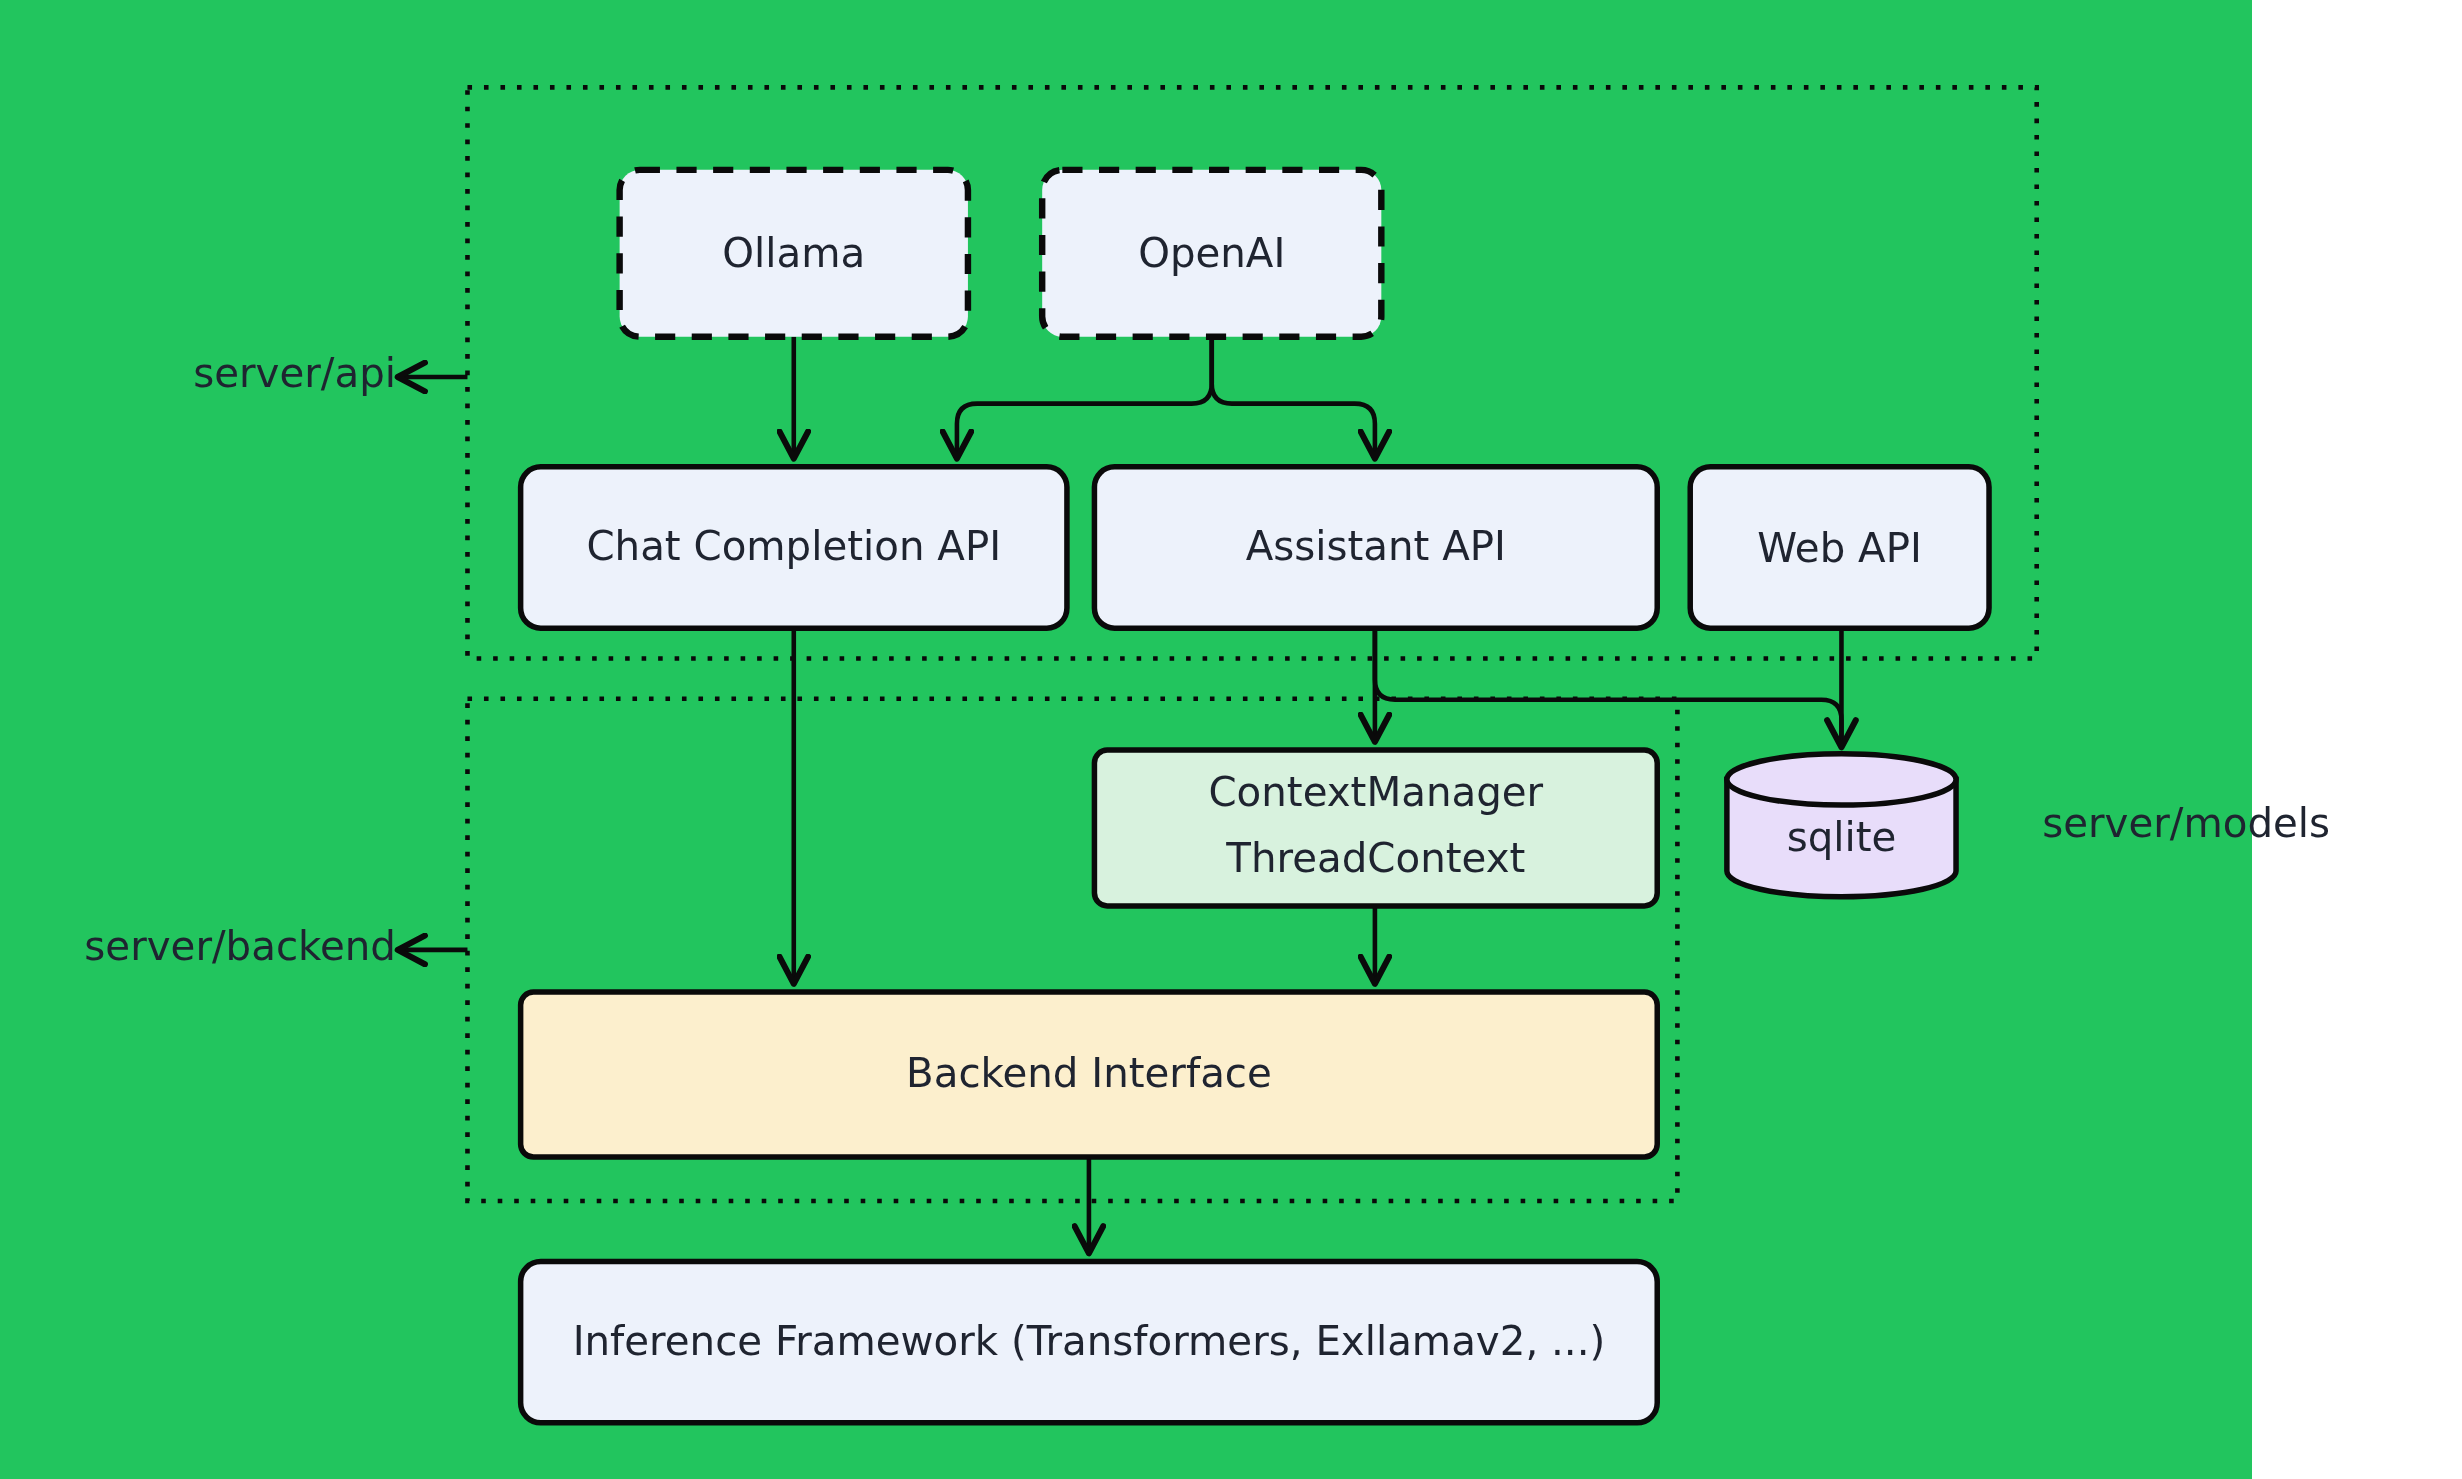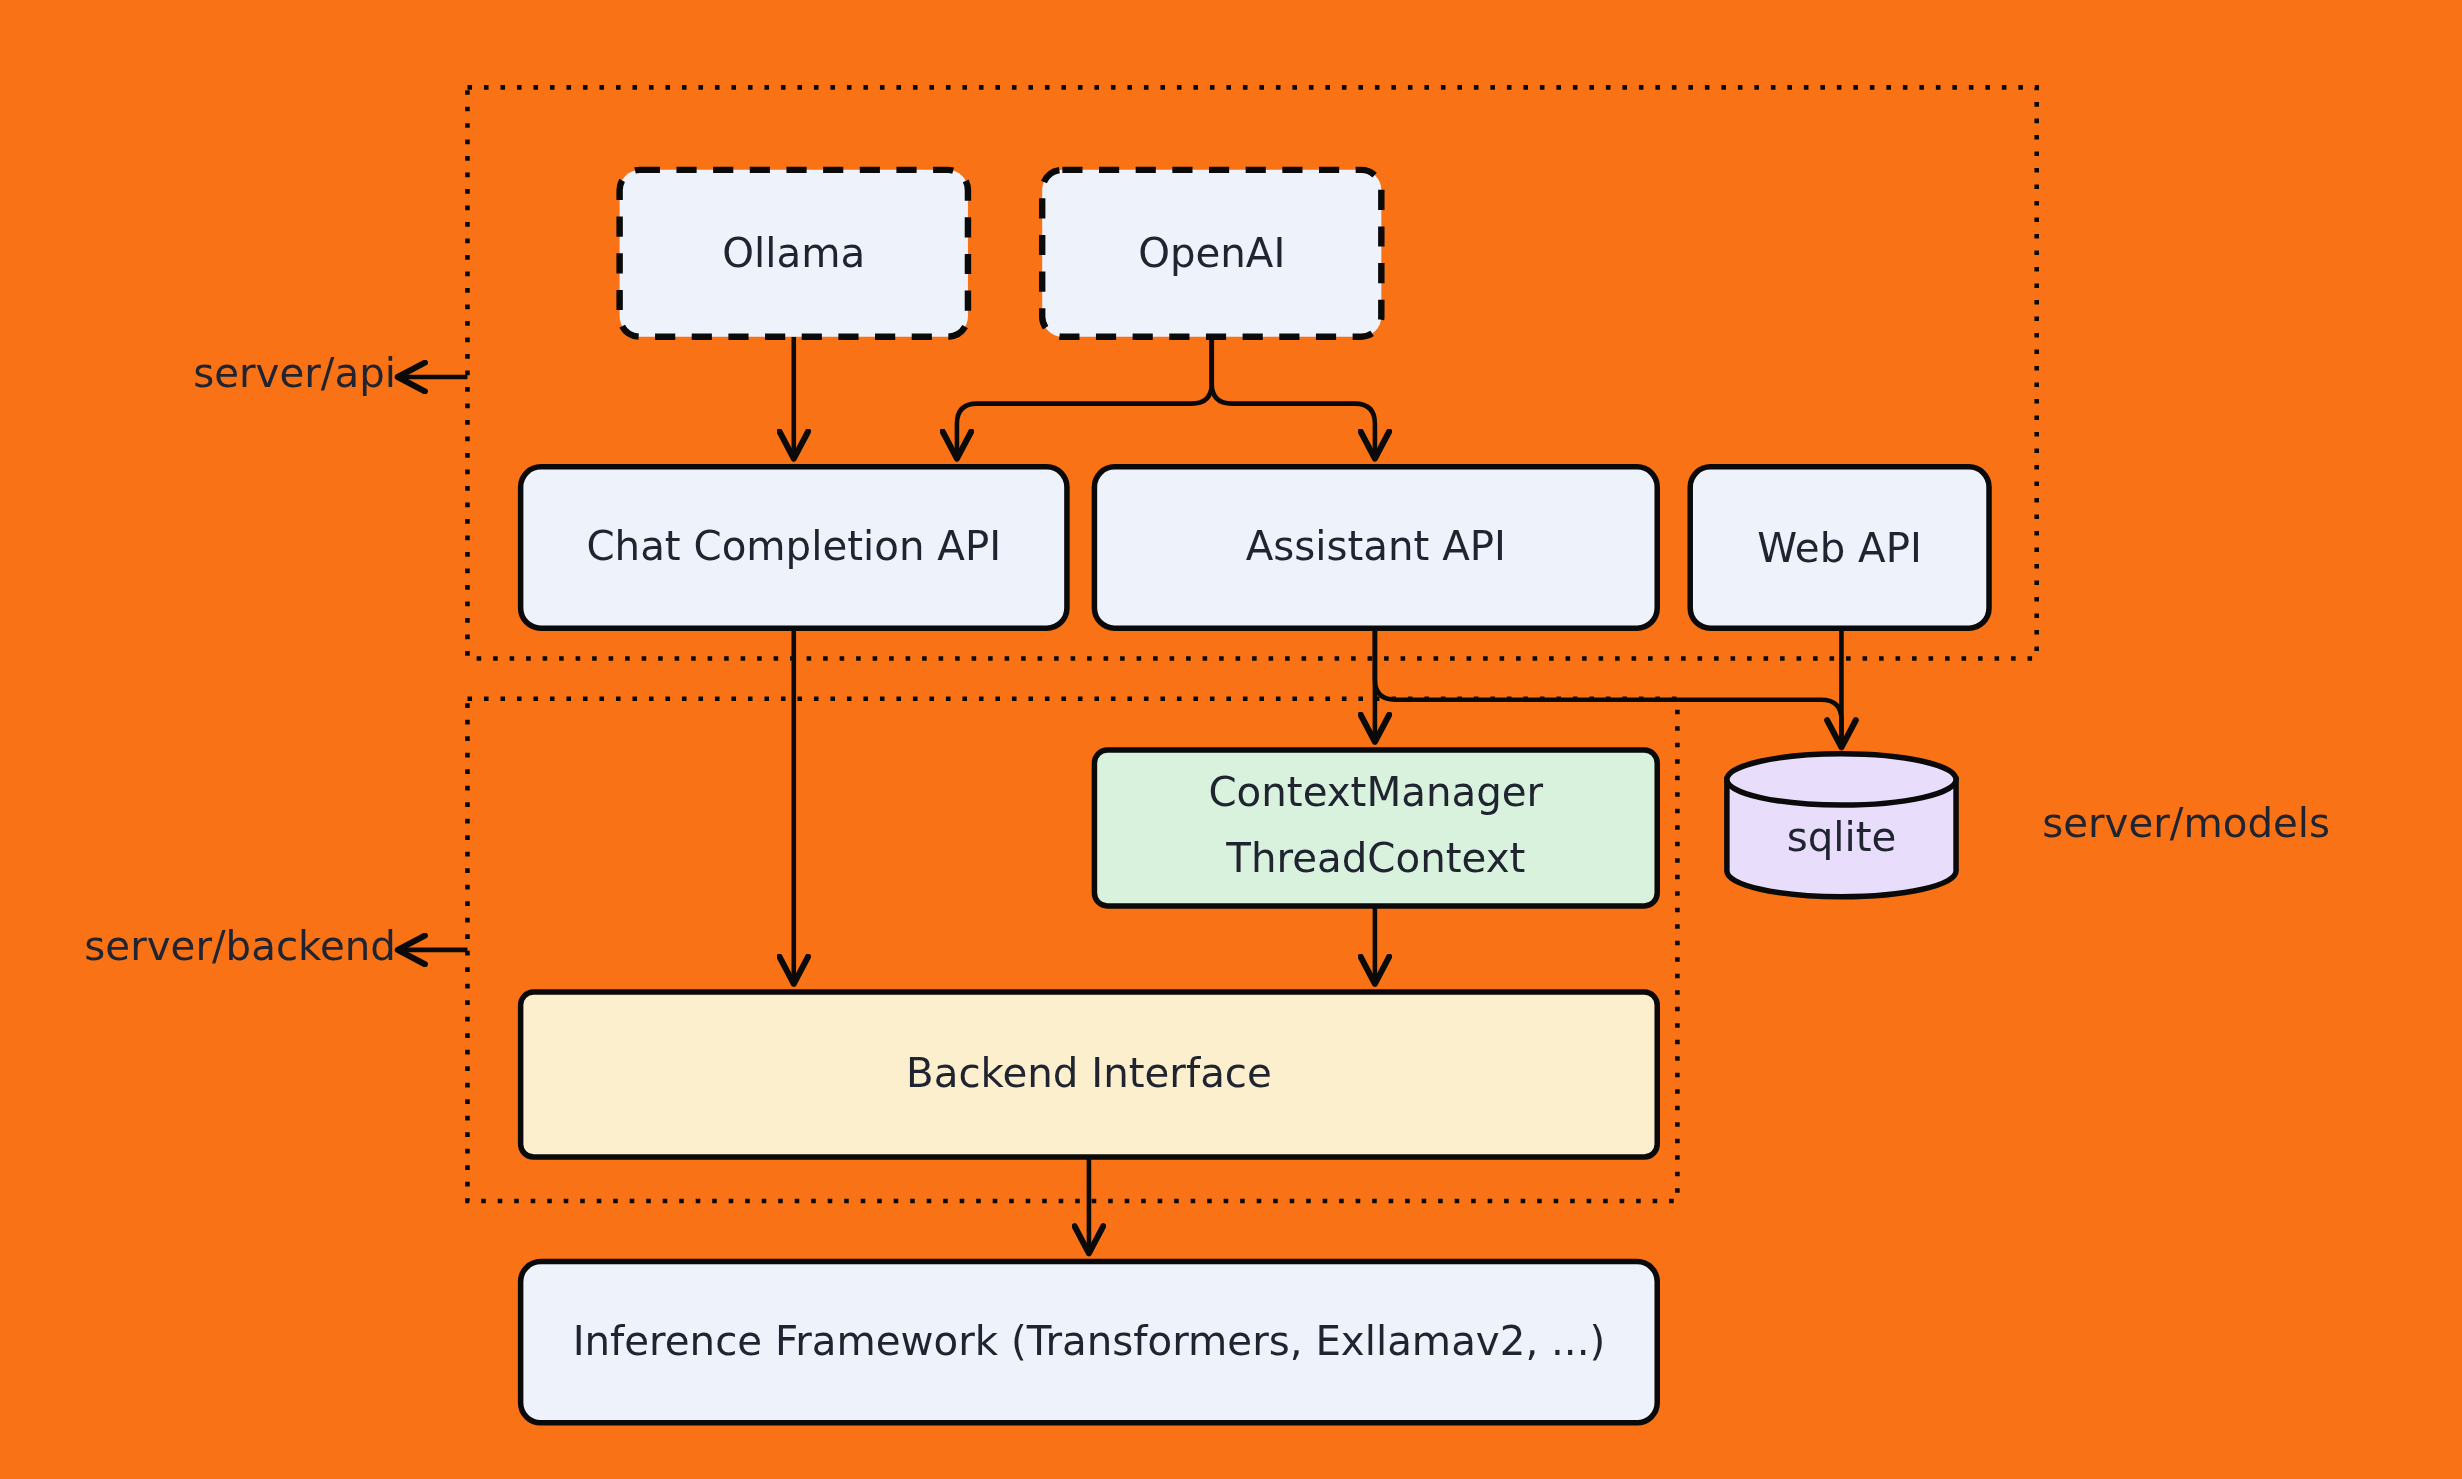--- a/index.html
+++ b/index.html
@@ -8,23 +8,23 @@
     background: #ffffff;
   }
   body {
     width: 2462px;
     height: 1480px;
     font-family: "DejaVu Sans", "Liberation Sans", sans-serif;
     overflow: hidden;
   }
   #diagram-root {
     position: relative;
-    width: 2462px;
+    width: 2252px;
     height: 1480px;
-    background: #f97316;
+    background: #22c55e;
   }
   svg.layer {
     position: absolute;
     top: 0;
     left: 0;
     width: 2462px;
     height: 1480px;
   }
   .node-label {
     font-family: "DejaVu Sans", "Liberation Sans", sans-serif;

